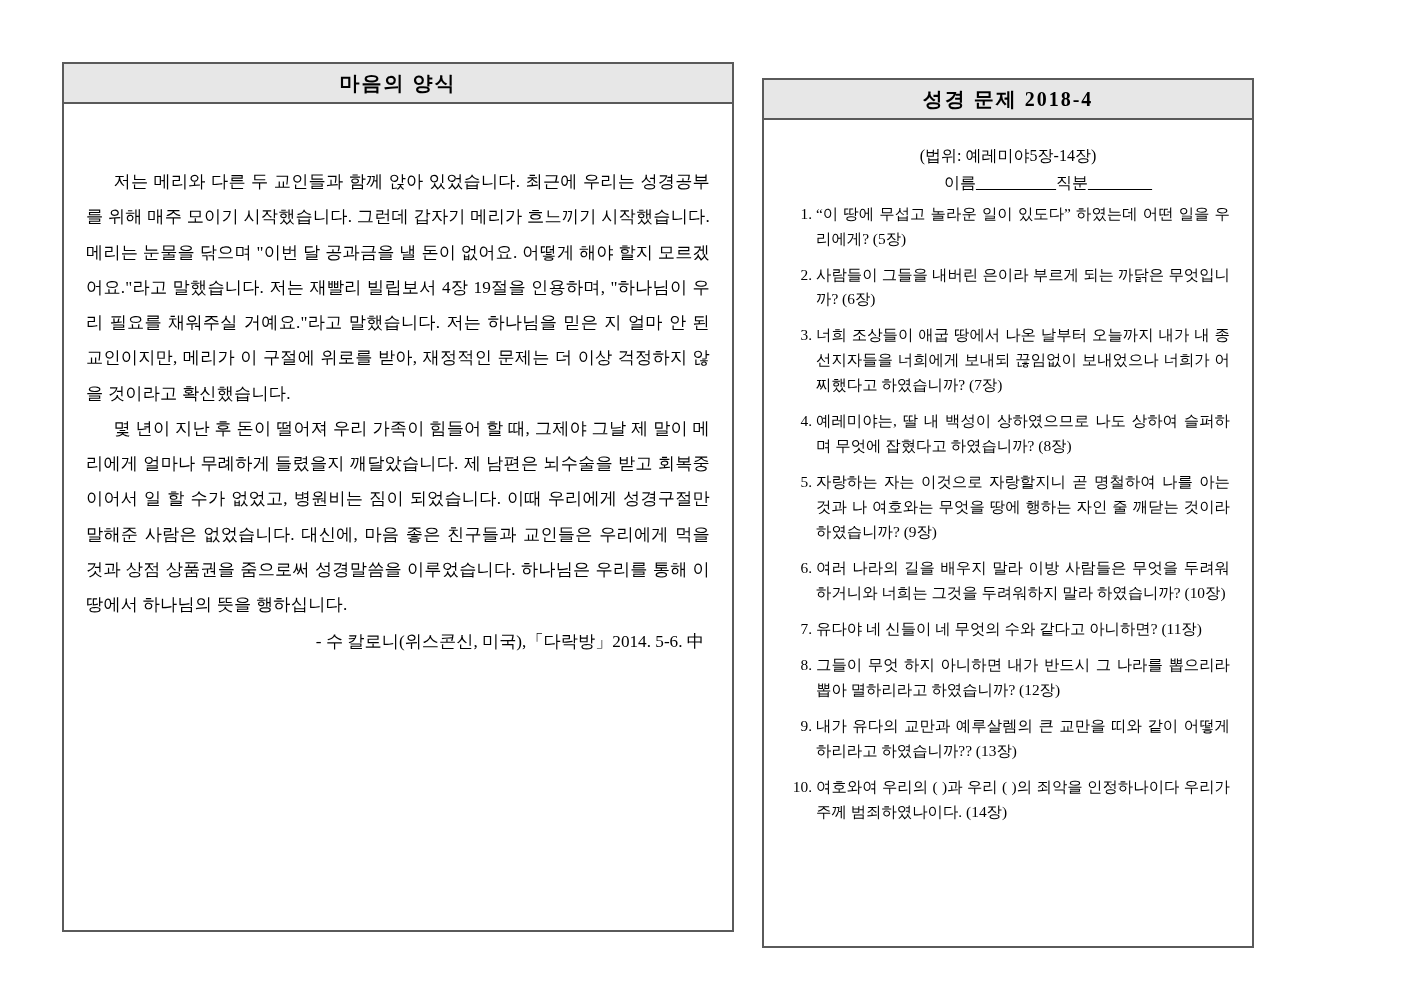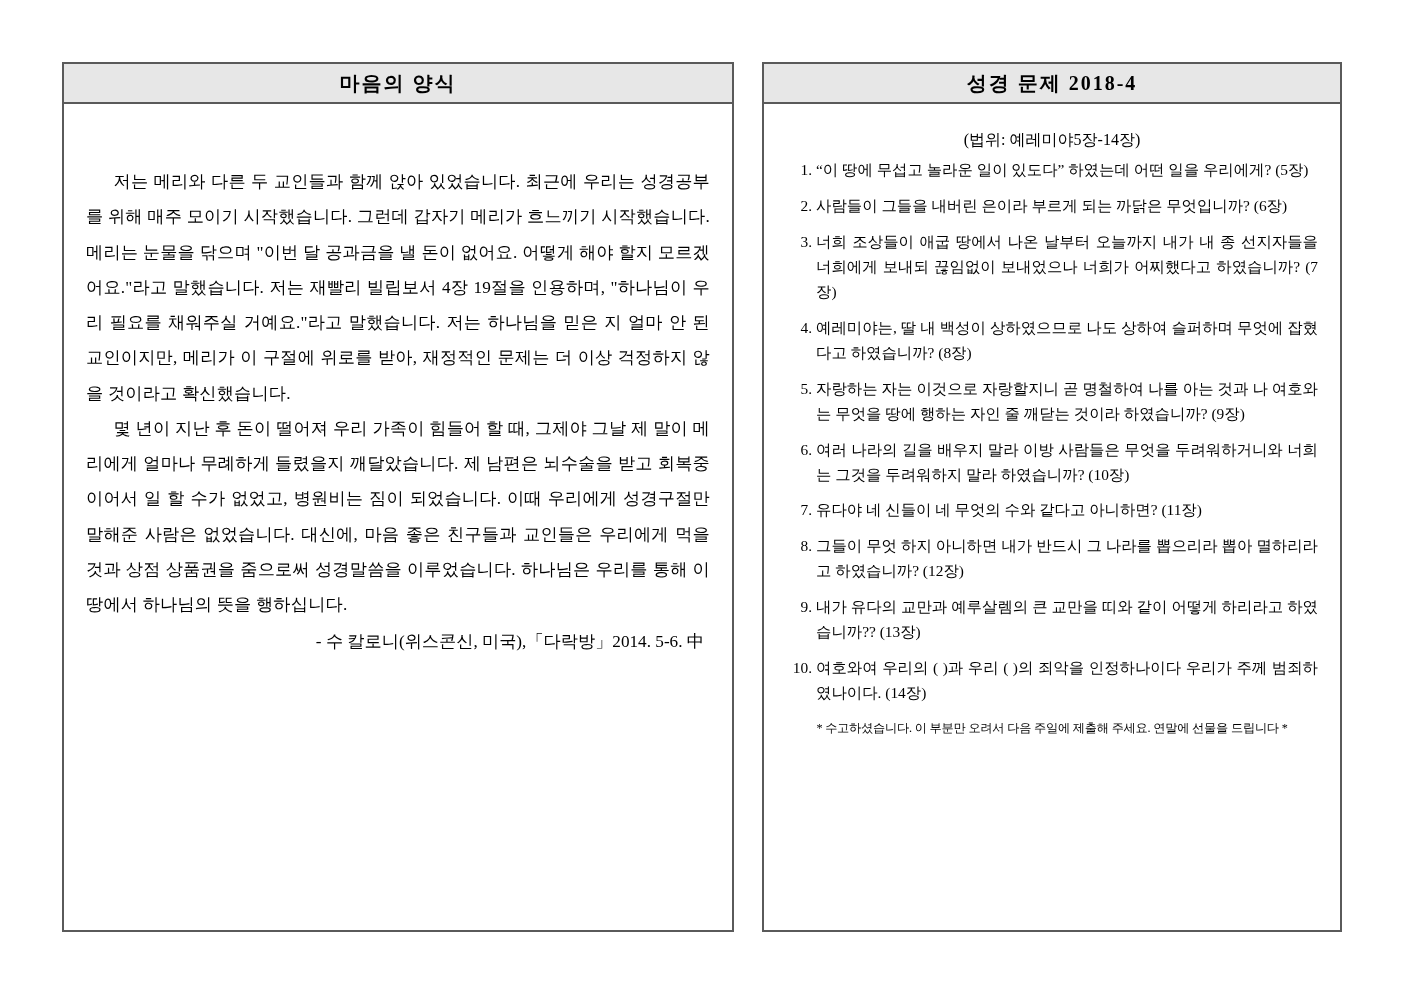--- a/index.html
+++ b/index.html
@@ -21,22 +21,22 @@
   }
   
   #left-panel {
     left: 62px;
     top: 62px;
     width: 672px;
     height: 870px;
   }
   #right-panel {
     left: 762px;
-    top: 62px;
-    width: 580px;
+    top: 78px;
+    width: 492px;
     height: 870px;
   }
   .panel-title {
     box-sizing: border-box;
     border: 2px solid #5a5a5a;
     background: #e7e7e7;
     height: 42px;
     display: flex;
     align-items: center;
     justify-content: center;
@@ -130,20 +130,23 @@
     <p class="devotion-p first">저는 메리와 다른 두 교인들과 함께 앉아 있었습니다. 최근에 우리는 성경공부를 위해 매주 모이기 시작했습니다. 그런데 갑자기 메리가 흐느끼기 시작했습니다. 메리는 눈물을 닦으며 "이번 달 공과금을 낼 돈이 없어요. 어떻게 해야 할지 모르겠어요."라고 말했습니다. 저는 재빨리 빌립보서 4장 19절을 인용하며, "하나님이 우리 필요를 채워주실 거예요."라고 말했습니다. 저는 하나님을 믿은 지 얼마 안 된 교인이지만, 메리가 이 구절에 위로를 받아, 재정적인 문제는 더 이상 걱정하지 않을 것이라고 확신했습니다.</p>
     <p class="devotion-p">몇 년이 지난 후 돈이 떨어져 우리 가족이 힘들어 할 때, 그제야 그날 제 말이 메리에게 얼마나 무례하게 들렸을지 깨달았습니다. 제 남편은 뇌수술을 받고 회복중이어서 일 할 수가 없었고, 병원비는 짐이 되었습니다. 이때 우리에게 성경구절만 말해준 사람은 없었습니다. 대신에, 마음 좋은 친구들과 교인들은 우리에게 먹을 것과 상점 상품권을 줌으로써 성경말씀을 이루었습니다. 하나님은 우리를 통해 이 땅에서 하나님의 뜻을 행하십니다.</p>
     <p class="credit">- 수 칼로니(위스콘신, 미국),「다락방」2014. 5-6. 中</p>
   </div>
 </div>
 
 <div class="page" id="right-panel">
   <div class="panel-title">성경 문제 2018-4</div>
   <div class="panel-body">
     <p class="scope">(법위: 예레미야5장-14장)</p>
+    <p class="nameline">
+      <span>이름</span><span class="u">__________</span><span>직분</span><span class="u">________</span>
+    </p>
     <ol class="questions">
       <li class="gap1">
         <span class="num">1.</span>
         <span>“이 땅에 무섭고 놀라운 일이 있도다” 하였는데 어떤 일을 우리에게? (5장)</span>
       </li>
       <li class="gap2">
         <span class="num">2.</span>
         <span>사람들이 그들을 내버린 은이라 부르게 되는 까닭은 무엇입니까? (6장)</span>
       </li>
       <li>
@@ -172,15 +175,14 @@
       </li>
       <li>
         <span class="num">9.</span>
         <span>내가 유다의 교만과 예루살렘의 큰 교만을 띠와 같이 어떻게 하리라고 하였습니까?? (13장)</span>
       </li>
       <li>
         <span class="num">10.</span>
         <span>여호와여 우리의 (      )과 우리 (         )의 죄악을 인정하나이다 우리가 주께 범죄하였나이다. (14장)</span>
       </li>
     </ol>
-    <p class="footnote">* 수고하셨습니다. 이 부분만 오려서 다음 주일에 제출해 주세요. 연말에 선물을 드립니다 *</p>
   </div>
 </div>
 
 </body></html>

